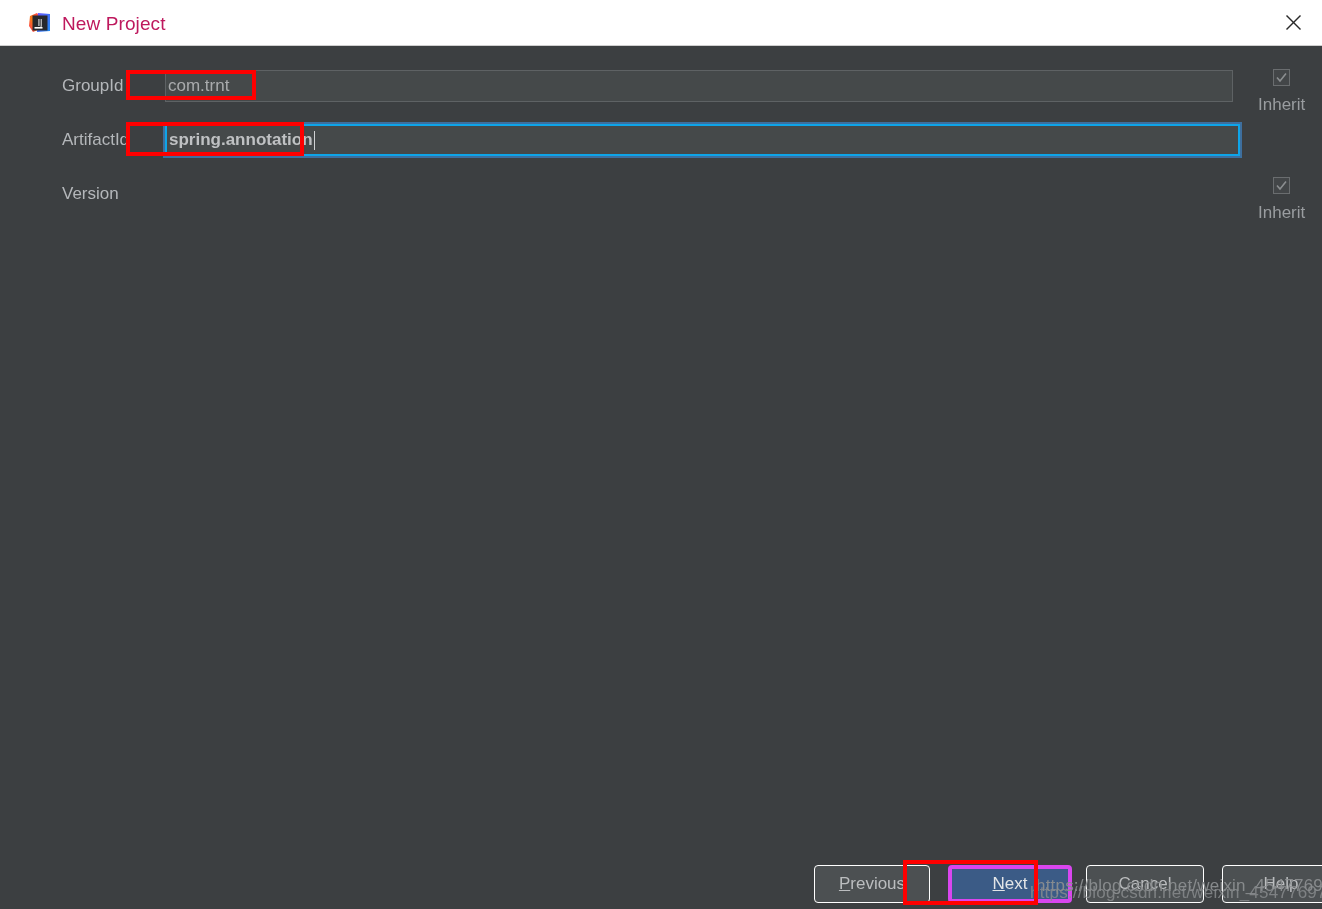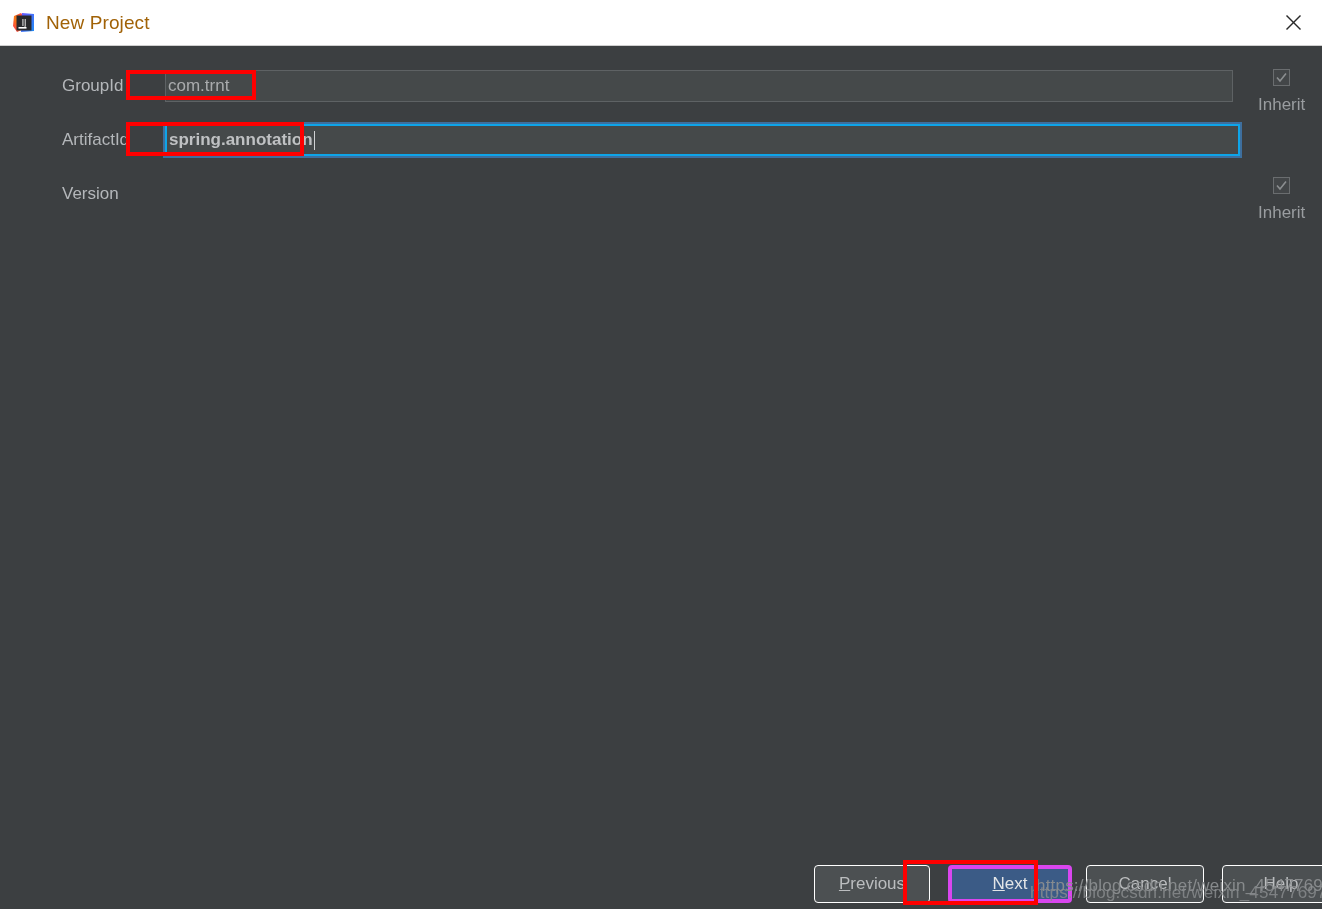--- a/index.html
+++ b/index.html
@@ -27,33 +27,33 @@
     width: 1322px;
     height: 46px;
     background: #ffffff;
     border-bottom: 1px solid #cfcfcf;
     box-sizing: border-box;
     display: flex;
     align-items: center;
   }
   .title-left {
     display: flex;
-    align-items: center;
-    padding-left: 12px;
+    align-items: flex-end;
+    padding-left: 28px;
     gap: 10px;
   }
   .app-logo {
     position: relative;
     width: 24px;
     height: 24px;
     flex: none;
   }
   .title-text {
     font-size: 19px;
-    color: #a16207;
+    color: #be185d;
     letter-spacing: 0.1px;
     white-space: nowrap;
   }
   .close-btn {
     position: absolute;
     right: 0; top: 0;
     width: 58px;
     height: 45px;
     display: flex;
     align-items: center;

